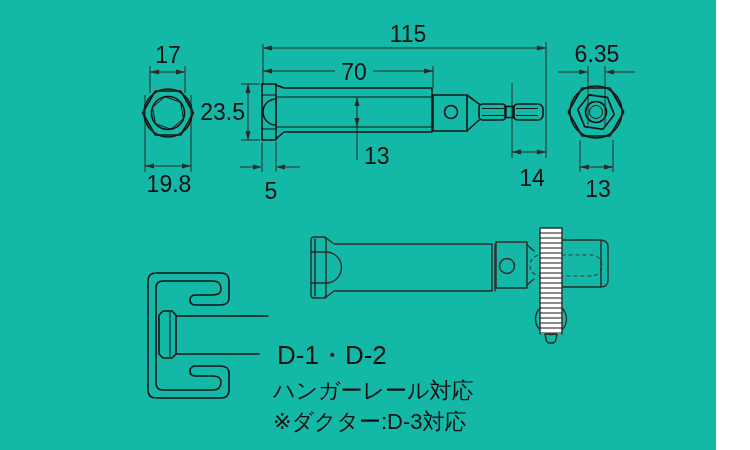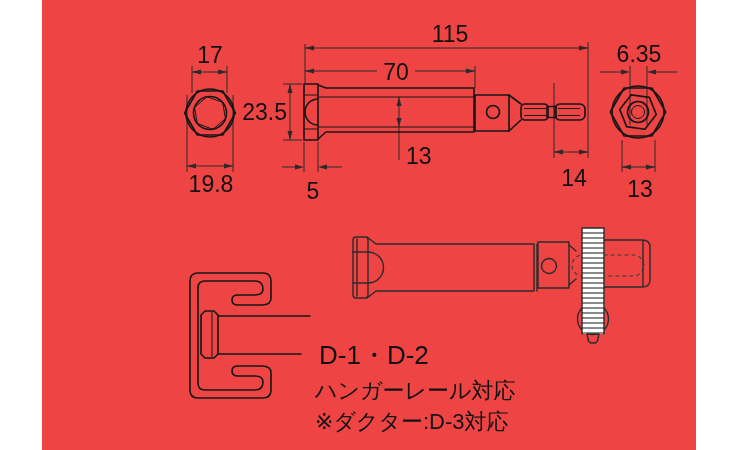--- a/index.html
+++ b/index.html
@@ -1,16 +1,16 @@
 <!DOCTYPE html>
 <html><head>
 <meta charset="utf-8">
 <style>
   html,body{margin:0;padding:0;background:#ffffff;width:750px;height:450px;overflow:hidden;}
-  .stage{position:relative;width:654px;height:450px;background:#ef4444;margin-left:42px;}
+  .stage{position:relative;width:716px;height:450px;background:#14b8a6;}
   svg{display:block;}
   .dim-text{font-family:"Liberation Sans","DejaVu Sans",sans-serif;font-size:23px;fill:#111;}
   .cap-text{font-family:"Liberation Sans","DejaVu Sans",sans-serif;fill:#111;}
   .outline{stroke:#161616;stroke-width:1.6;fill:none;stroke-linejoin:round;stroke-linecap:round;}
   .outline-thin{stroke:#161616;stroke-width:1;fill:none;}
   .dimline{stroke:#2a2a2a;stroke-width:1;fill:none;}
   .arrow{fill:#2a2a2a;stroke:none;}
   .hidden-line{stroke:#3a3a3a;stroke-width:1.1;fill:none;stroke-dasharray:4 3;}
   .persp{stroke:#2b2b2b;stroke-width:1.4;fill:none;stroke-linejoin:round;stroke-linecap:round;}
 </style>

